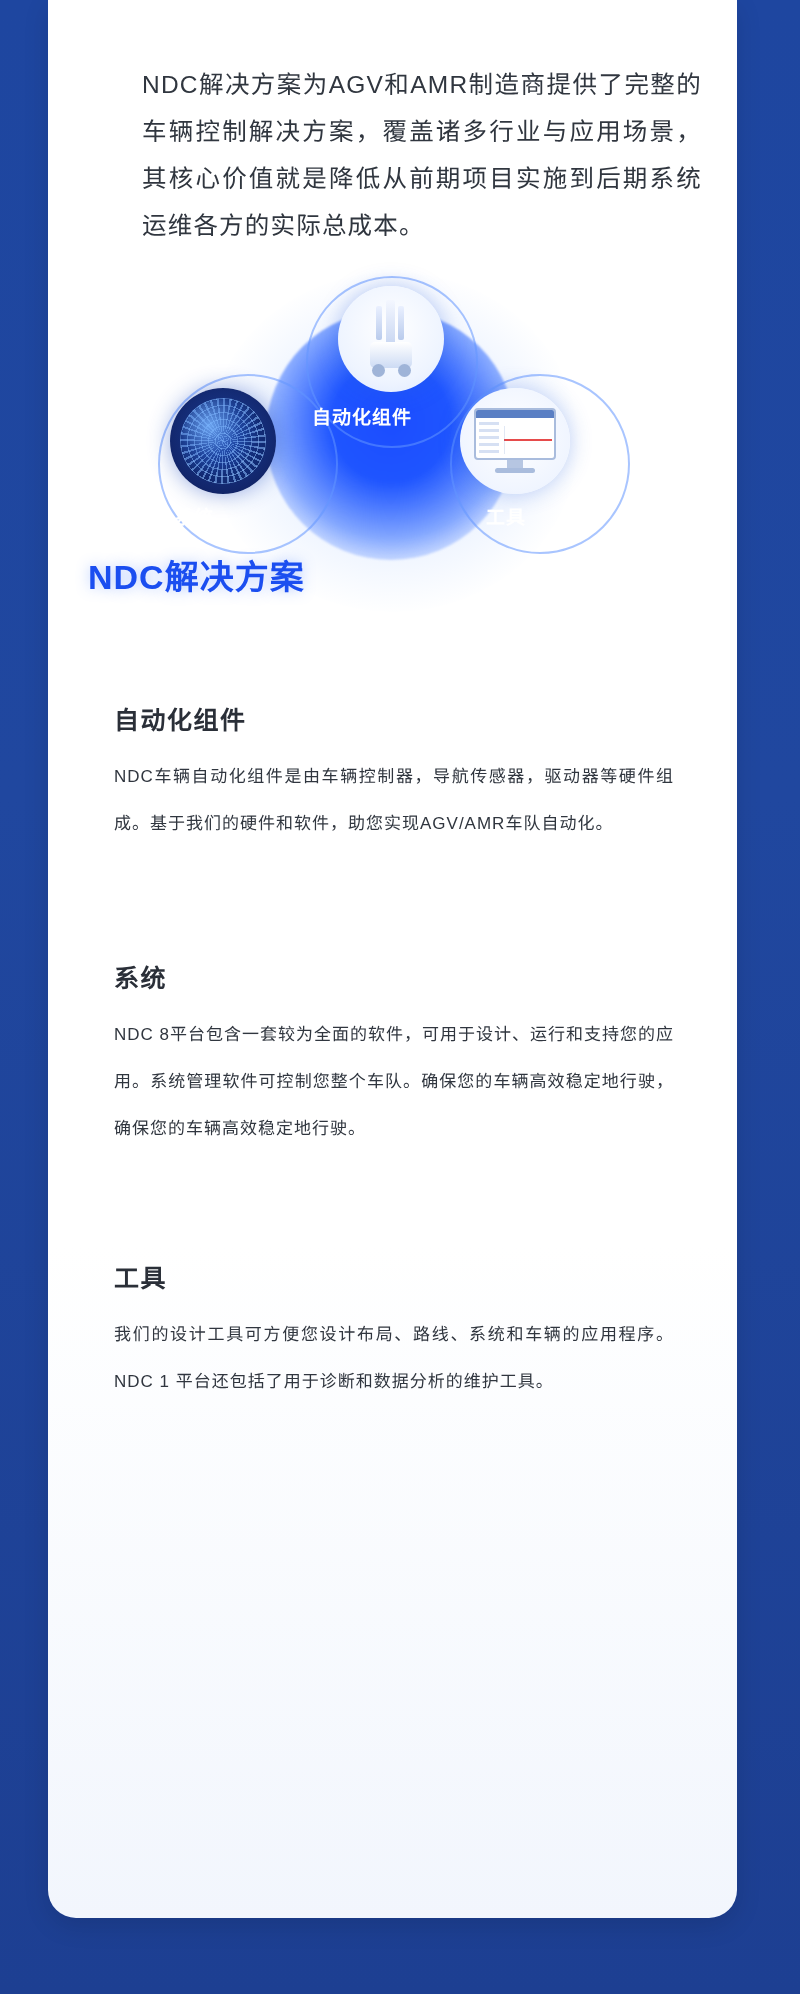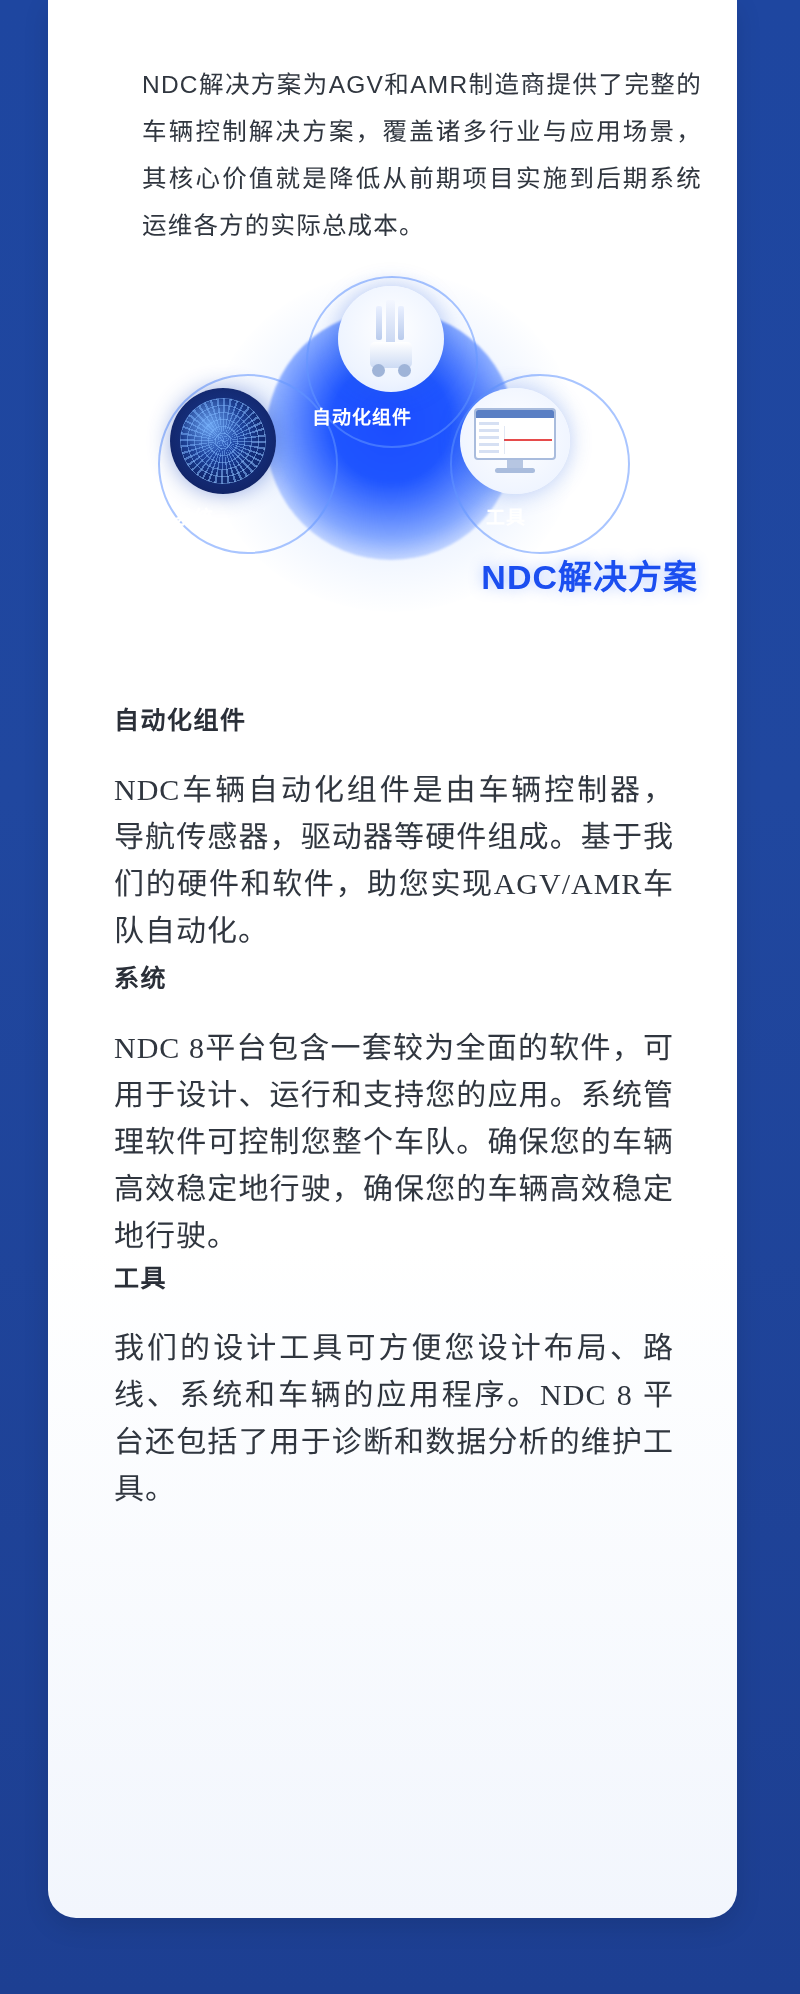--- a/index.html
+++ b/index.html
@@ -227,45 +227,44 @@
   }
   .label-top { left: 224px; top: 140px; }
   .label-left { left: 86px; top: 240px; }
   .label-right { left: 398px; top: 240px; }
 
   .illus-title {
     position: absolute;
     left: 0;
     top: 288px;
     width: 610px;
-    text-align: right;
+    text-align: left;
     font-size: 34px;
     font-weight: bold;
     color: #1b4ef0;
     letter-spacing: 1px;
     text-shadow: 0 0 14px rgba(90,140,255,0.45);
   }
 
   
   .section { position: absolute; left: 66px; width: 560px; }
   .sec-title {
     font-size: 25px;
     font-weight: bold;
     color: #2a2f38;
     letter-spacing: 1.5px;
     margin: 0 0 10px 0;
   }
   .sec-body {
-    font-size: 30px;
+    font-size: 17px;
     line-height: 47px;
     color: #30363f;
     letter-spacing: 1px;
     text-align: justify;
     text-justify: inter-ideograph;
-    font-family: Liberation Serif, serif;
   }
   #section-0 { top: 700px; }
   #section-1 { top: 958px; }
   #section-2 { top: 1258px; }
 </style>
 </head>
 <body>
 
 <div class="page">
   <div class="card">
@@ -320,18 +319,18 @@
         <p class="sec-body">NDC车辆自动化组件是由车辆控制器，导航传感器，驱动器等硬件组成。基于我们的硬件和软件，助您实现AGV/AMR车队自动化。</p>
       </div>
 
       <div class="section" id="section-1">
         <h3 class="sec-title">系统</h3>
         <p class="sec-body">NDC 8平台包含一套较为全面的软件，可用于设计、运行和支持您的应用。系统管理软件可控制您整个车队。确保您的车辆高效稳定地行驶，确保您的车辆高效稳定地行驶。</p>
       </div>
 
       <div class="section" id="section-2">
         <h3 class="sec-title">工具</h3>
-        <p class="sec-body">我们的设计工具可方便您设计布局、路线、系统和车辆的应用程序。NDC 8 平台还包括了用于诊断和数据分析的维护工具。</p>
+        <p class="sec-body">我们的设计工具可方便您设计布局、路线、系统和车辆的应用程序。NDC 1 平台还包括了用于诊断和数据分析的维护工具。</p>
       </div>
 
     </div>
   </div>
 </div>
 
 </body></html>

